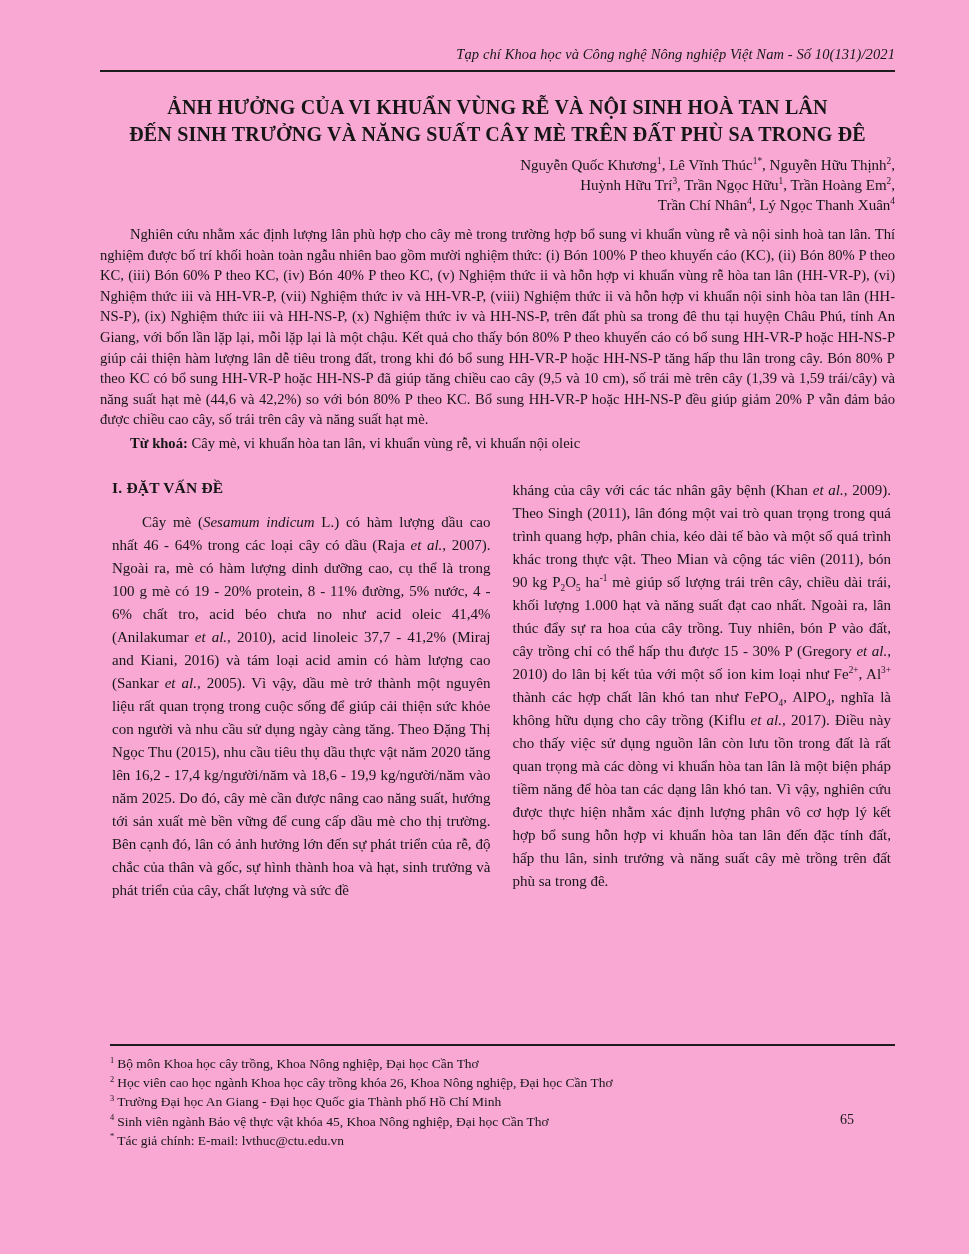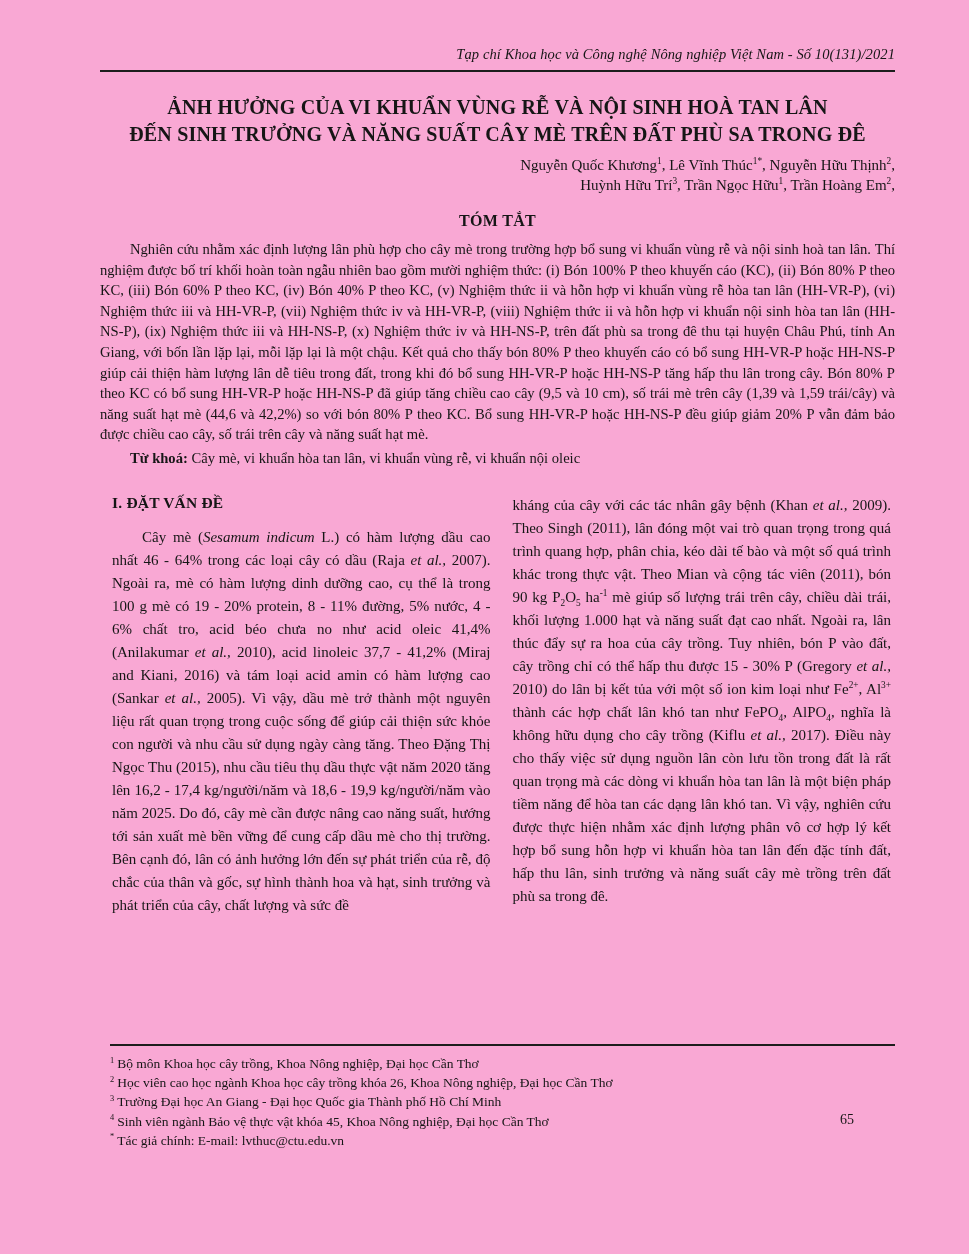--- a/index.html
+++ b/index.html
@@ -74,23 +74,23 @@
     </div>
 
     <h1 class="title">
       <span class="tl">ẢNH HƯỞNG CỦA VI KHUẨN VÙNG RỄ VÀ NỘI SINH HOÀ TAN LÂN</span>
       <span class="tl">ĐẾN SINH TRƯỞNG VÀ NĂNG SUẤT CÂY MÈ TRÊN ĐẤT PHÙ SA TRONG ĐÊ</span>
     </h1>
 
     <div class="authors">
       <div class="author-line"><span>Nguyễn Quốc Khương</span><sup>1</sup><span>, Lê Vĩnh Thúc</span><sup>1*</sup><span>, Nguyễn Hữu Thịnh</span><sup>2</sup><span>,</span></div>
       <div class="author-line"><span>Huỳnh Hữu Trí</span><sup>3</sup><span>, Trần Ngọc Hữu</span><sup>1</sup><span>, Trần Hoàng Em</span><sup>2</sup><span>,</span></div>
+      <div class="author-line"><span>Trần Chí Nhân</span><sup>4</sup><span>, Lý Ngọc Thanh Xuân</span><sup>4</sup></div>
     </div>
 
-    <h2 class="abstract-heading">TÓM TẮT</h2>
     <p class="abstract">Nghiên cứu nhằm xác định lượng lân phù hợp cho cây mè trong trường hợp bổ sung vi khuẩn vùng rễ và nội sinh hoà tan lân. Thí nghiệm được bố trí khối hoàn toàn ngẫu nhiên bao gồm mười nghiệm thức: (i) Bón 100% P theo khuyến cáo (KC), (ii) Bón 80% P theo KC, (iii) Bón 60% P theo KC, (iv) Bón 40% P theo KC, (v) Nghiệm thức ii và hỗn hợp vi khuẩn vùng rễ hòa tan lân (HH-VR-P), (vi) Nghiệm thức iii và HH-VR-P, (vii) Nghiệm thức iv và HH-VR-P, (viii) Nghiệm thức ii và hỗn hợp vi khuẩn nội sinh hòa tan lân (HH-NS-P), (ix) Nghiệm thức iii và HH-NS-P, (x) Nghiệm thức iv và HH-NS-P, trên đất phù sa trong đê thu tại huyện Châu Phú, tỉnh An Giang, với bốn lần lặp lại, mỗi lặp lại là một chậu. Kết quả cho thấy bón 80% P theo khuyến cáo có bổ sung HH-VR-P hoặc HH-NS-P giúp cải thiện hàm lượng lân dễ tiêu trong đất, trong khi đó bổ sung HH-VR-P hoặc HH-NS-P tăng hấp thu lân trong cây. Bón 80% P theo KC có bổ sung HH-VR-P hoặc HH-NS-P đã giúp tăng chiều cao cây (9,5 và 10 cm), số trái mè trên cây (1,39 và 1,59 trái/cây) và năng suất hạt mè (44,6 và 42,2%) so với bón 80% P theo KC. Bổ sung HH-VR-P hoặc HH-NS-P đều giúp giảm 20% P vẫn đảm bảo được chiều cao cây, số trái trên cây và năng suất hạt mè.</p>
     <p class="keywords"><span class="b">Từ khoá:</span><span> Cây mè, vi khuẩn hòa tan lân, vi khuẩn vùng rễ, vi khuẩn nội oleic</span></p>
 
     <div class="columns">
       <div class="col">
         <h3 class="sec">I. ĐẶT VẤN ĐỀ</h3>
         <p class="body-par indent"><span>Cây mè (</span><span class="it">Sesamum indicum</span><span> L.) có hàm lượng dầu cao nhất 46 - 64% trong các loại cây có dầu (Raja </span><span class="it">et al.,</span><span> 2007). Ngoài ra, mè có hàm lượng dinh dưỡng cao, cụ thể là trong 100 g mè có 19 - 20% protein, 8 - 11% đường, 5% nước, 4 - 6% chất tro, acid béo chưa no như acid oleic 41,4% (Anilakumar </span><span class="it">et al.,</span><span> 2010), acid linoleic 37,7 - 41,2% (Miraj and Kiani, 2016) và tám loại acid amin có hàm lượng cao (Sankar </span><span class="it">et al.,</span><span> 2005). Vì vậy, dầu mè trở thành một nguyên liệu rất quan trọng trong cuộc sống để giúp cải thiện sức khỏe con người và nhu cầu sử dụng ngày càng tăng. Theo Đặng Thị Ngọc Thu (2015), nhu cầu tiêu thụ dầu thực vật năm 2020 tăng lên 16,2 - 17,4 kg/người/năm và 18,6 - 19,9 kg/người/năm vào năm 2025. Do đó, cây mè cần được nâng cao năng suất, hướng tới sản xuất mè bền vững để cung cấp dầu mè cho thị trường. Bên cạnh đó, lân có ảnh hưởng lớn đến sự phát triển của rễ, độ chắc của thân và gốc, sự hình thành hoa và hạt, sinh trưởng và phát triển của cây, chất lượng và sức đề</span></p>
       </div>
       <div class="col">
         <p class="body-par"><span>kháng của cây với các tác nhân gây bệnh (Khan </span><span class="it">et al.,</span><span> 2009). Theo Singh (2011), lân đóng một vai trò quan trọng trong quá trình quang hợp, phân chia, kéo dài tế bào và một số quá trình khác trong thực vật. Theo Mian và cộng tác viên (2011), bón 90 kg P</span><sub>2</sub><span>O</span><sub>5</sub><span> ha</span><sup>-1</sup><span> mè giúp số lượng trái trên cây, chiều dài trái, khối lượng 1.000 hạt và năng suất đạt cao nhất. Ngoài ra, lân thúc đẩy sự ra hoa của cây trồng. Tuy nhiên, bón P vào đất, cây trồng chỉ có thể hấp thu được 15 - 30% P (Gregory </span><span class="it">et al.,</span><span> 2010) do lân bị kết tủa với một số ion kim loại như Fe</span><sup>2+</sup><span>, Al</span><sup>3+</sup><span> thành các hợp chất lân khó tan như FePO</span><sub>4</sub><span>, AlPO</span><sub>4</sub><span>, nghĩa là không hữu dụng cho cây trồng (Kiflu </span><span class="it">et al.,</span><span> 2017). Điều này cho thấy việc sử dụng nguồn lân còn lưu tồn trong đất là rất quan trọng mà các dòng vi khuẩn hòa tan lân là một biện pháp tiềm năng để hòa tan các dạng lân khó tan. Vì vậy, nghiên cứu được thực hiện nhằm xác định lượng phân vô cơ hợp lý kết hợp bổ sung hỗn hợp vi khuẩn hòa tan lân đến đặc tính đất, hấp thu lân, sinh trưởng và năng suất cây mè trồng trên đất phù sa trong đê.</span></p>

